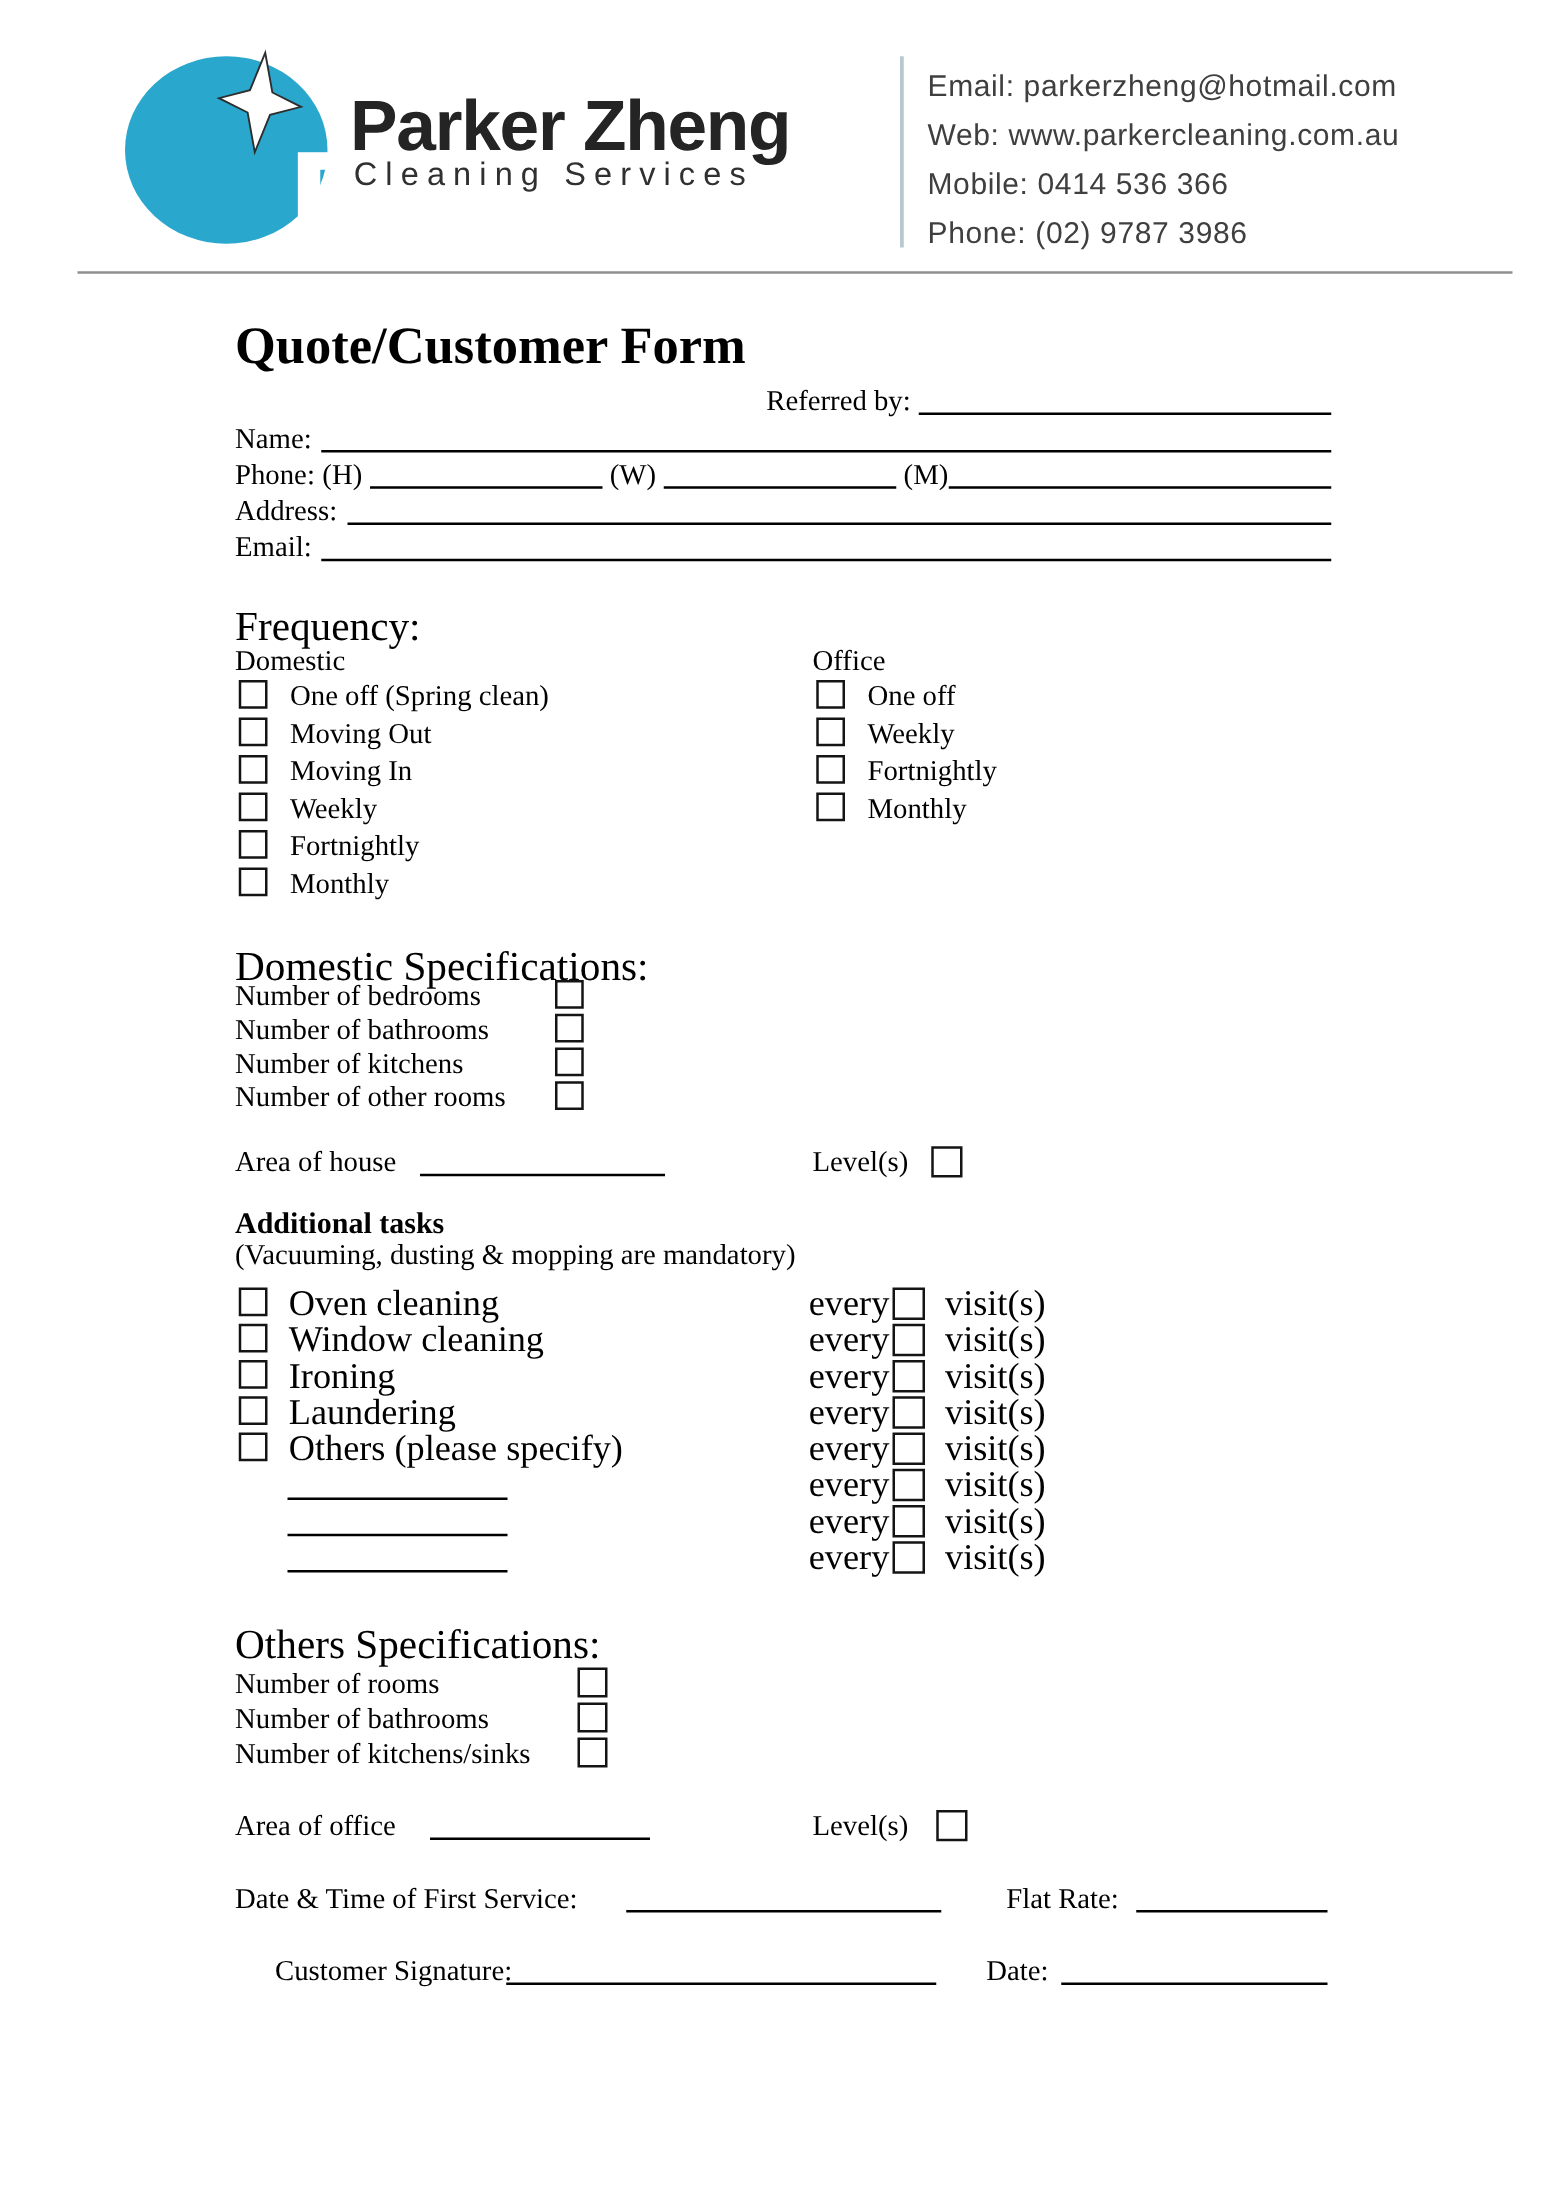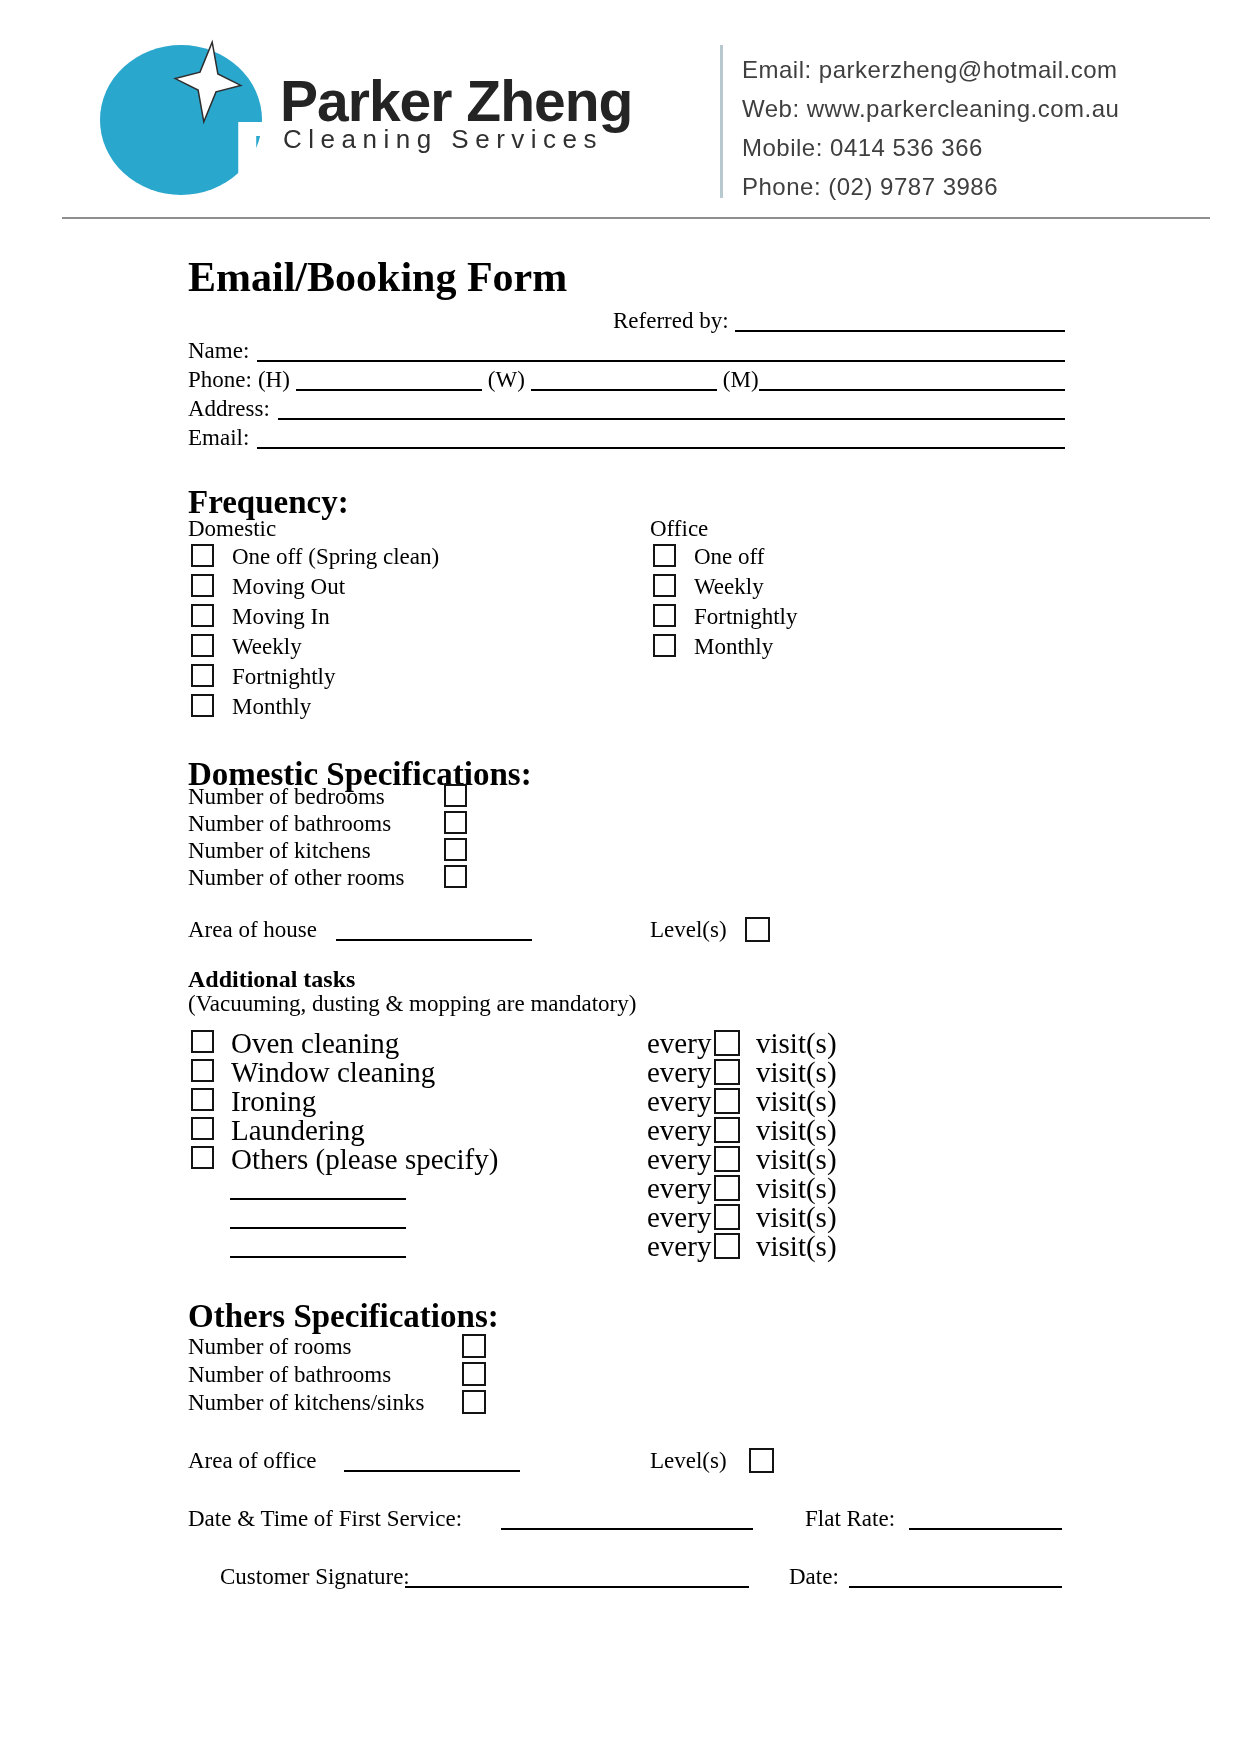--- a/index.html
+++ b/index.html
@@ -31,21 +31,21 @@
   .hdr-divider{position:absolute;left:720px;top:45px;width:3px;height:153px;background:#b7c9ce;}
   .contact{
     position:absolute;left:742px;top:50px;
     font-family:"Liberation Sans", sans-serif;font-weight:300;
     font-size:24px;line-height:39px;color:#3f3f3f;letter-spacing:0.5px;
   }
   .hdr-rule{position:absolute;left:62px;top:217px;width:1148px;height:2px;background:#8f8f8f;}
   
   .t{position:absolute;font-size:23px;line-height:26px;}
   .h1{position:absolute;font-size:42px;line-height:44px;font-weight:bold;}
-  .h2{position:absolute;font-size:33px;line-height:36px;font-weight:bold;}
+  .h2{position:absolute;font-size:33px;line-height:36px;font-weight:normal;}
   .h3{position:absolute;font-size:24px;line-height:26px;font-weight:bold;}
   
   .frow{position:absolute;display:flex;height:26px;font-size:23px;line-height:26px;}
   .frow .lbl{white-space:pre;}
   .ul{height:22px;border-bottom:2px solid #000;}
   .ul.grow{flex:1 1 auto;}
   .gap6{margin-left:6px;} .gap8{margin-left:8px;}
   
   .cb{box-sizing:border-box;width:23px;height:23px;border:2px solid #141414;background:#fff;flex:0 0 auto;display:inline-block;}
   
@@ -89,21 +89,21 @@
   <div class="brand2">Cleaning Services</div>
   <div class="hdr-divider"></div>
   <div class="contact">
     <div><span>Email:</span> <span>parkerzheng@hotmail.com</span></div>
     <div><span>Web:</span> <span>www.parkercleaning.com.au</span></div>
     <div><span>Mobile:</span> <span>0414 536 366</span></div>
     <div><span>Phone:</span> <span>(02) 9787 3986</span></div>
   </div>
   <div class="hdr-rule"></div>
 
-  <div class="h1" style="left:188px;top:255px;">Email/Booking Form</div>
+  <div class="h1" style="left:188px;top:255px;">Quote/Customer Form</div>
 
   <div class="frow" style="left:188px;top:338px;width:877px;">
     <span class="lbl">Name:</span>
     <span class="ul grow gap8"></span>
   </div>
 
   <div class="frow" style="left:613px;top:308px;width:452px;">
     <span class="lbl">Referred by:</span>
     <span class="ul grow gap6"></span>
   </div>

